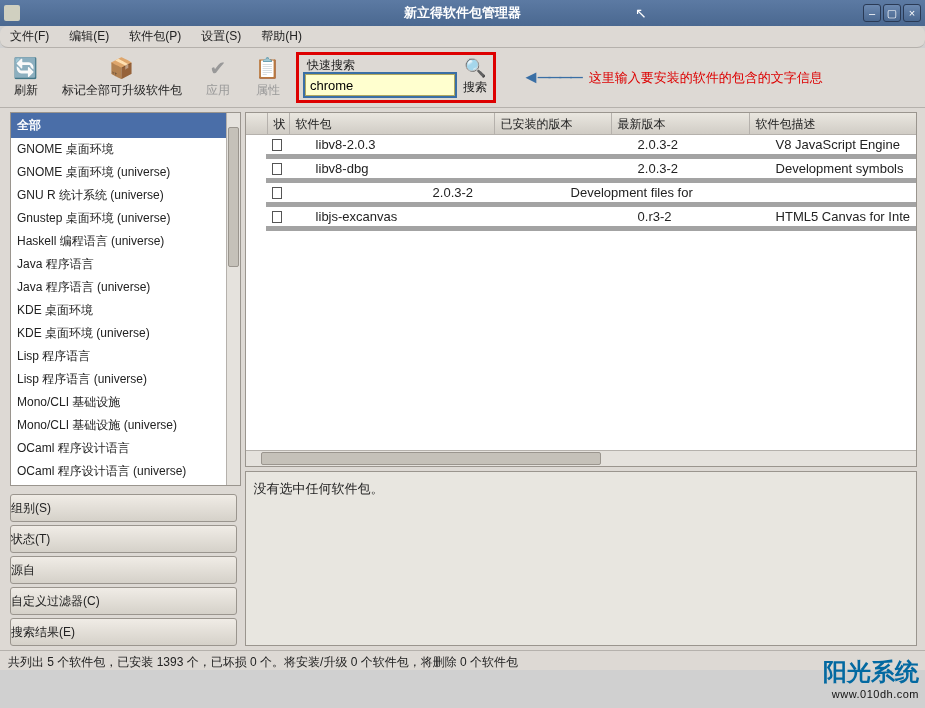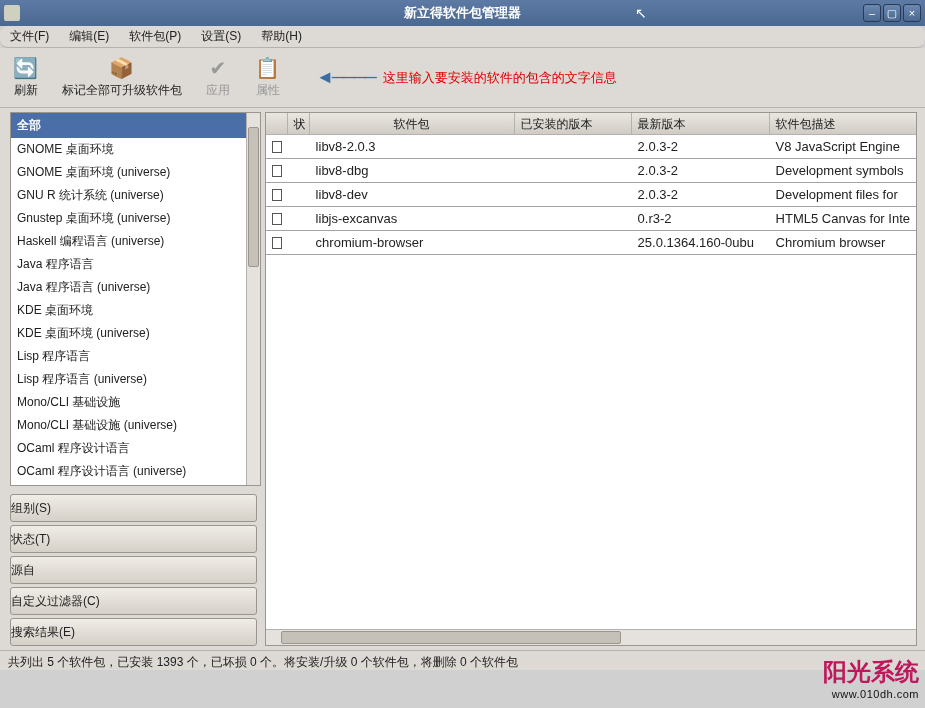--- a/index.html
+++ b/index.html
@@ -32,39 +32,39 @@
 .cat-scroll .thumb { position: absolute; top: 14px; left: 1px; right: 1px; height: 140px; background: #c5c1b9; border: 1px solid #9a958e; border-radius: 2px; }
 .filter-btns { display: flex; flex-direction: column; gap: 3px; padding: 4px 4px 0 0; }
 .filter-btn { height: 28px; border: 1px solid #9a958e; background: linear-gradient(#f0ece6, #d5d1c9); border-radius: 3px; cursor: pointer; text-align: left; line-height: 26px; }
 .right-col { flex: 1; display: flex; flex-direction: column; padding: 4px 8px 4px 2px; gap: 4px; }
 .pkg-frame { flex: 1; border: 1px solid #9a958e; background: #fff; display: flex; flex-direction: column; overflow: hidden; }
 .pkg-table { flex: 1; overflow: hidden; }
 .pkg-header { display: flex; background: linear-gradient(#eae7e0, #d0ccc5); height: 22px; border-bottom: 1px solid #b5b1ac; font-weight: normal; }
 .pkg-header .hc { border-right: 1px solid #b5b1ac; padding: 3px 6px; }
 .hc-sel { width: 22px; }
 .hc-sort { width: 22px; }
-.hc-name { width: 205px; text-align: center; }
+.hc-name { width: 205px; }
 .hc-inst { width: 117px; }
 .hc-latest { width: 138px; }
 .hc-desc { flex: 1; border-right: none !important; }
-.pkg-row { display: flex; height: 24px; align-items: center; border-bottom: 1px solid #a3a3a3; font-size: 13px; }
+.pkg-row { display: flex; height: 24px; align-items: center; border-bottom: 5px solid #a3a3a3; font-size: 13px; margin-left: 20px; }
 .pkg-row .cell { padding: 0 6px; overflow: hidden; white-space: nowrap; }
 .pkg-row .cell-sel { width: 22px; display: flex; justify-content: center; }
 .pkg-row .cell-sort { width: 22px; }
 .pkg-row .cell-name { width: 205px; }
 .pkg-row .cell-inst { width: 117px; }
 .pkg-row .cell-latest { width: 138px; }
 .pkg-row .cell-desc { flex: 1; }
 .ckbox { width: 12px; height: 12px; border: 1px solid #555; background: #fff; display: inline-block; }
 .hscroll { height: 16px; background: #e5e2dd; border-top: 1px solid #b5b1ac; position: relative; }
 .hscroll .hthumb { position: absolute; left: 15px; width: 340px; top: 1px; bottom: 1px; background: #c5c1b9; border: 1px solid #9a958e; border-radius: 2px; }
 .desc-frame { height: 175px; border: 1px solid #9a958e; background: #e8e6e0; padding: 8px; font-size: 13px; }
 .statusbar { height: 20px; background: #ddd9d4; border-top: 1px solid #b5b1ac; padding: 2px 8px; font-size: 12px; line-height: 18px; }
 .watermark { position: absolute; right: 6px; bottom: 8px; text-align: right; pointer-events: none; }
-.watermark .wm1 { font-size: 24px; font-weight: bold; font-family: KaiTi, serif; color: #be185d; }
+.watermark .wm1 { font-size: 24px; font-weight: bold; font-family: KaiTi, serif; color: #0369a1; }
 .watermark .wm2 { font-size: 11px; color: #111; letter-spacing: 0.5px; }
 .cursor-ptr { position: absolute; left: 635px; top: 5px; font-size: 14px; color: #fff; pointer-events: none; }
 </style>
 </head>
 <body>
 
 <div class="titlebar">
   <div class="app-icon"></div>
   <div class="title">新立得软件包管理器</div>
   <div class="winbtns">
@@ -94,20 +94,28 @@
   </div>
   <div class="tb-btn disabled">
     <span class="ic">✔</span>
     <span>应用</span>
   </div>
   <div class="tb-btn disabled">
     <span class="ic">📋</span>
     <span>属性</span>
   </div>
 
+  <div class="search-group">
+    <span class="search-label">快速搜索</span>
+    <input class="search-input" value="chrome" style="">
+    <div class="search-btn">
+      <span class="ic">🔍</span>
+      <span>搜索</span>
+    </div>
+  </div>
 
   <div class="annotation">
     <span class="arrow">◄────</span>
     <span>这里输入要安装的软件的包含的文字信息</span>
   </div>
 </div>
 
 <div class="content">
   <div class="left-col">
     <div class="cat-frame">
@@ -173,51 +181,43 @@
               <div class="cell cell-name">libv8-dbg</div>
               <div class="cell cell-inst"></div>
               <div class="cell cell-latest">2.0.3-2</div>
               <div class="cell cell-desc">Development symbols</div>
             </div>
             <div class="pkg-row">
               <div class="cell cell-sel">
                 <span class="ckbox"></span>
               </div>
               <div class="cell cell-sort"></div>
-              <div class="cell cell-name">libv8-dev</div>
               <div class="cell cell-inst"></div>
               <div class="cell cell-latest">2.0.3-2</div>
               <div class="cell cell-desc">Development files for</div>
             </div>
             <div class="pkg-row">
               <div class="cell cell-sel">
                 <span class="ckbox"></span>
               </div>
               <div class="cell cell-sort"></div>
               <div class="cell cell-name">libjs-excanvas</div>
               <div class="cell cell-inst"></div>
               <div class="cell cell-latest">0.r3-2</div>
               <div class="cell cell-desc">HTML5 Canvas for Inte</div>
-            </div>
-            <div class="pkg-row">
-              <div class="cell cell-sel">
-                <span class="ckbox"></span>
-              </div>
-              <div class="cell cell-sort"></div>
-              <div class="cell cell-name">chromium-browser</div>
-              <div class="cell cell-inst"></div>
-              <div class="cell cell-latest">25.0.1364.160-0ubu</div>
-              <div class="cell cell-desc">Chromium browser</div>
             </div>
           </div>
       </div>
       <div class="hscroll">
         <div class="hthumb"></div>
       </div>
     </div>
+    <div class="desc-frame">
+      <span>没有选中任何软件包。</span>
+    </div>
   </div>
 </div>
 
 <div class="statusbar">
   <span>共列出 5 个软件包，已安装 1393 个，已坏损 0 个。将安装/升级 0 个软件包，将删除 0 个软件包</span>
 </div>
 
 <div class="watermark">
   <div class="wm1">阳光系统</div>
   <div class="wm2">www.010dh.com</div>

